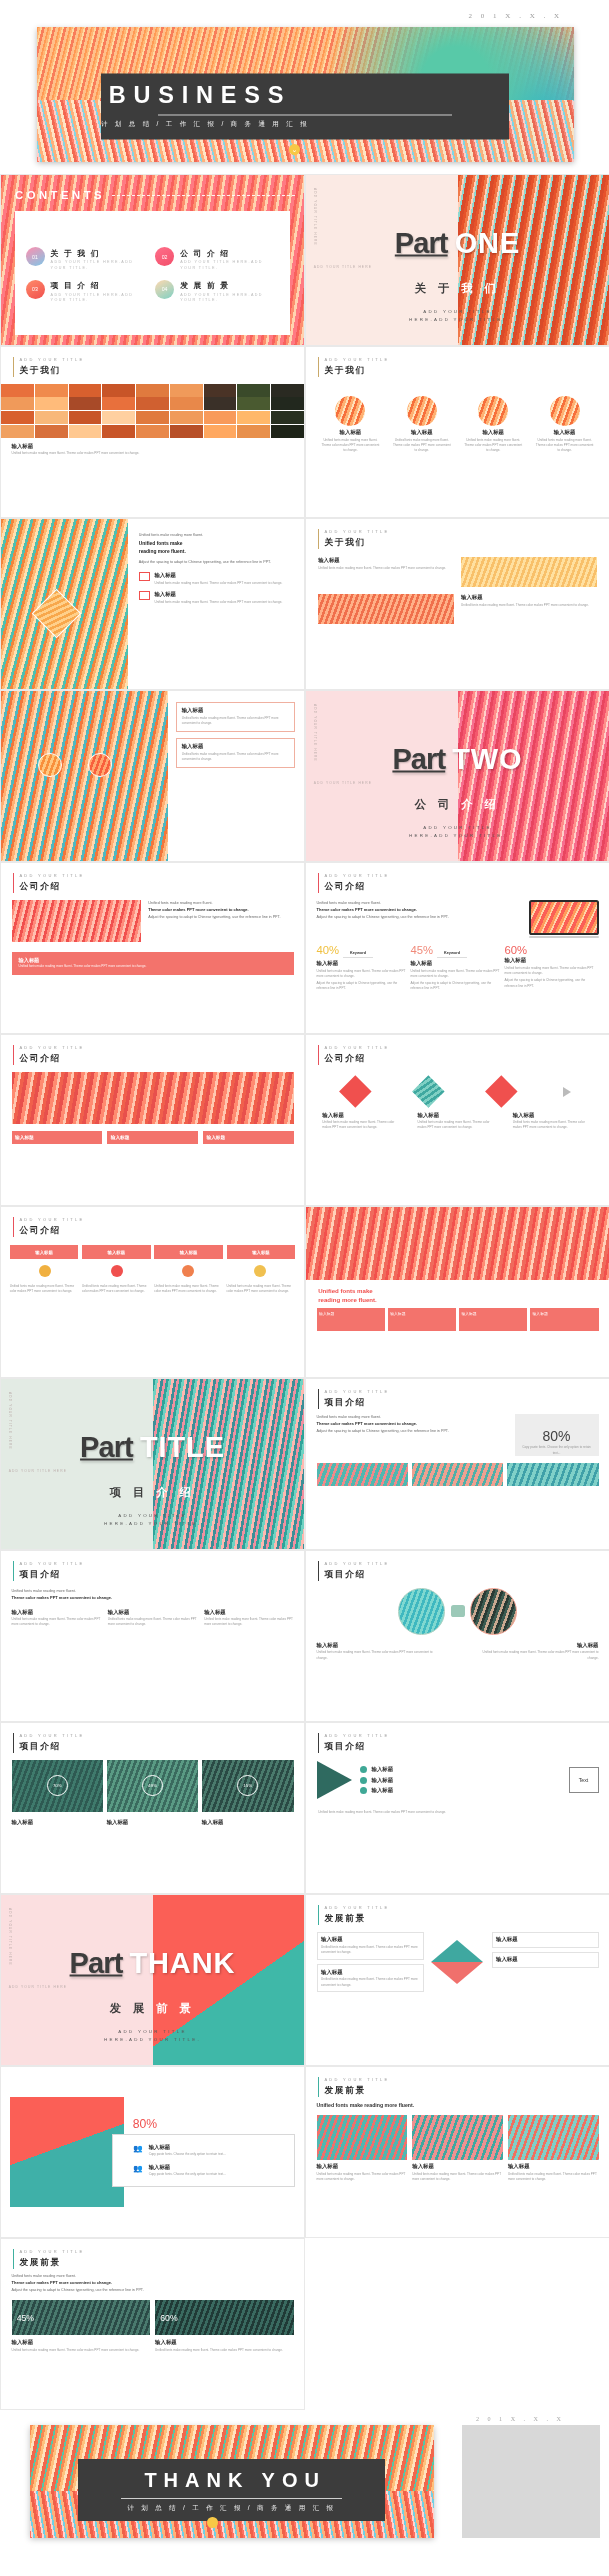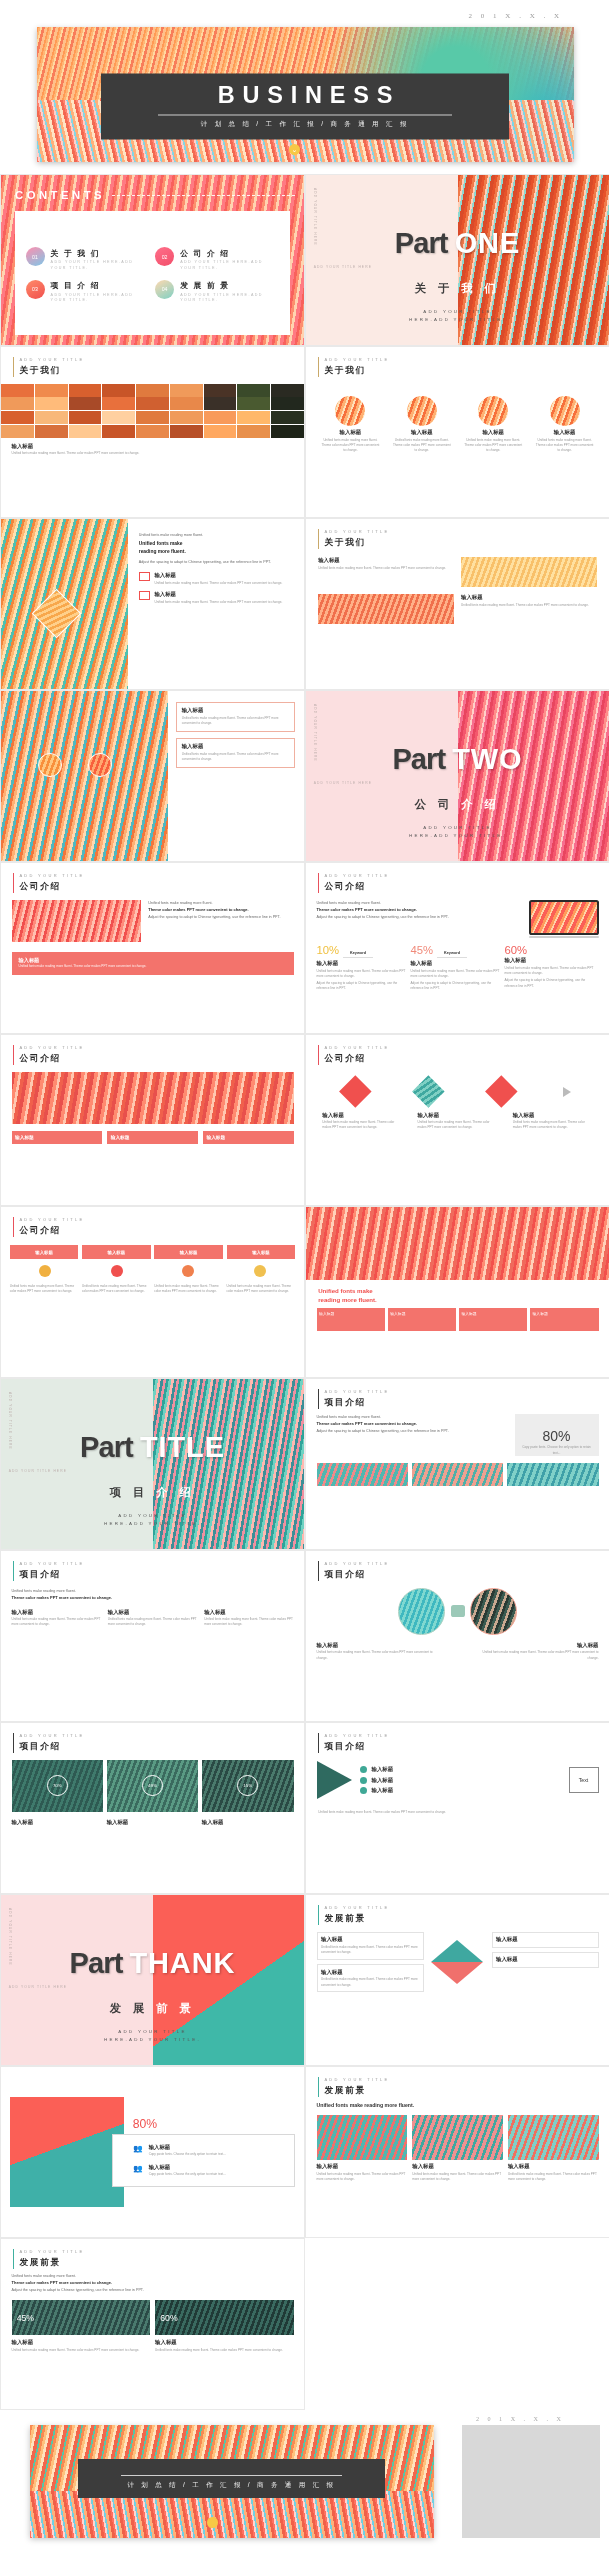--- a/index.html
+++ b/index.html
@@ -32,21 +32,21 @@
       linear-gradient(120deg,#f98a5a,#ff8b55 45%,#4ec7a6 80%, #f98a5a);
     overflow:hidden;
   }
   .cover::after{
     content:""; position:absolute; left:0; right:0; bottom:0; height:46%;
     background:repeating-linear-gradient(77deg,#ff7f6b 0 1.7px,#ffd0cd 1.7px 3.5px,#7fd7e8 3.5px 5.2px,#ffb07a 5.2px 7.8px,#ffe7c8 7.8px 10.5px, #f2654f 10.5px 13px);
     opacity:.95;
   }
   .cover-band {
     position:absolute; left:12%; right:12%; top:45%; transform:translateY(-22%);
-    background:#3c3c3c; padding:10.5px 0 9.6px; z-index:3; text-align:center;
+    background:#3c3c3c; padding:10.5px 0 9.6px; z-index:3; 
   }
   .cover-title {
     color:#fff; font-size:23.5px; font-weight:bold; letter-spacing:7.8px;
     line-height:1.05; padding-left:7.8px;
   }
   .cover-rule { height:0.9px; background:#cfcfcf; margin:6.1px 14% 5.2px; }
   .cover-sub { color:#f2f2f2; font-size:6.5px; letter-spacing:2.8px; }
   .cover-dot {
     position:absolute; z-index:4; width:11.3px; height:11.3px; border-radius:50%;
     background:#f7c846; left:47%; bottom:7px; color:#fff; font-size:7px;
@@ -95,21 +95,21 @@
       repeating-linear-gradient(100deg,#2fa39a 0 2.6px,#6fd2c2 2.6px 5.2px,#ffb8b0 5.2px 7.8px,#3c8f98 7.8px 10.5px,#f090a0 10.5px 13px);}
   .p4 .part-l{background:#fbdfe0;} .p4 .part-r{background:
       linear-gradient(145deg,#fb5f56 0 55%, #3fb8a8 55%),
       repeating-linear-gradient(100deg,#fb5f56 0 3.5px,#ff7f72 3.5px 7px);}
   .part-big {
     position:absolute; top:40%; transform:translateY(-50%); left:0; right:0;
     display:flex; justify-content:center; align-items:baseline; z-index:5;
     pointer-events:none;
   }
   .part-word { font-size:29px; font-weight:bold; color:#3d3d3d; letter-spacing:-0.9px;
-    text-shadow:0.9px 1.7px 1.7px rgba(0,0,0,.22); }
+    text-shadow:0.9px 1.7px 1.7px rgba(0,0,0,.22);text-decoration:underline; }
   .part-num { font-size:29px; font-weight:bold; color:#ffffff; letter-spacing:0.9px;
     text-shadow:0.9px 1.7px 2.6px rgba(0,0,0,.28); margin-left:7px;}
   .part-cn {
     position:absolute; top:62%; left:0; right:0; text-align:center; z-index:5;
     font-size:11.3px; letter-spacing:4.4px; font-weight:bold;
   }
   .part-cn .a{color:#3d3d3d;} .part-cn .b{color:#fff;}
   .part-en {
     position:absolute; top:78%; left:0; right:0; text-align:center; z-index:5;
     font-size:4.4px; letter-spacing:2.3px; line-height:1.9; color:#555;
@@ -457,21 +457,21 @@
           <div class="body-txt"><b>Theme color makes PPT more convenient to change.</b></div>
           <div class="body-txt">Adjust the spacing to adapt to Chinese typesetting, use the reference line in PPT.</div>
         </div>
         <div class="laptop">
           <div class="scr"></div>
           <div class="base"></div>
         </div>
       </div>
       <div class="kpi-row">
         <div class="kpi">
-          <span class="num" style="color:#f0c040">10%</span>
+          <span class="num" style="color:#f0c040">40%</span>
           <span class="kw">Keyword</span>
           <div class="ph-title">输入标题</div>
           <div class="ph-sub">Unified fonts make reading more fluent. Theme color makes PPT more convenient to change.</div>
           <div class="ph-sub">Adjust the spacing to adapt to Chinese typesetting, use the reference line in PPT.</div>
         </div>
         <div class="kpi">
           <span class="num" style="color:#f08a7a">45%</span>
           <span class="kw">Keyword</span>
           <div class="ph-title">输入标题</div>
           <div class="ph-sub">Unified fonts make reading more fluent. Theme color makes PPT more convenient to change.</div>
@@ -890,20 +890,21 @@
     </div>
 
   </div>
 
   <div style="padding:0 10.5px 12.2px;">
     <div class="footer-date">2 0 1 X . X . X</div>
     <div style="display:flex;">
       <div style="flex:1;">
         <div class="ty">
           <div class="ty-band">
+            <div class="ty-t">THANK YOU</div>
             <div class="cover-rule"></div>
             <div class="cover-sub">计 划 总 结 / 工 作 汇 报 / 商 务 通 用 汇 报</div>
           </div>
           <div class="ty-dot"></div>
         </div>
       </div>
       <div style="width:138px;background:#d8d8d8;margin-left:8.7px;"></div>
     </div>
   </div>
 

